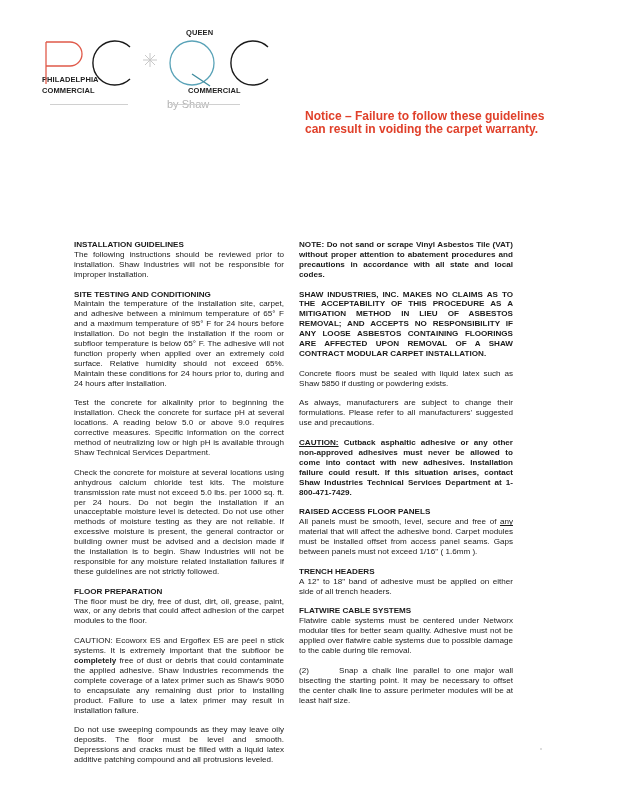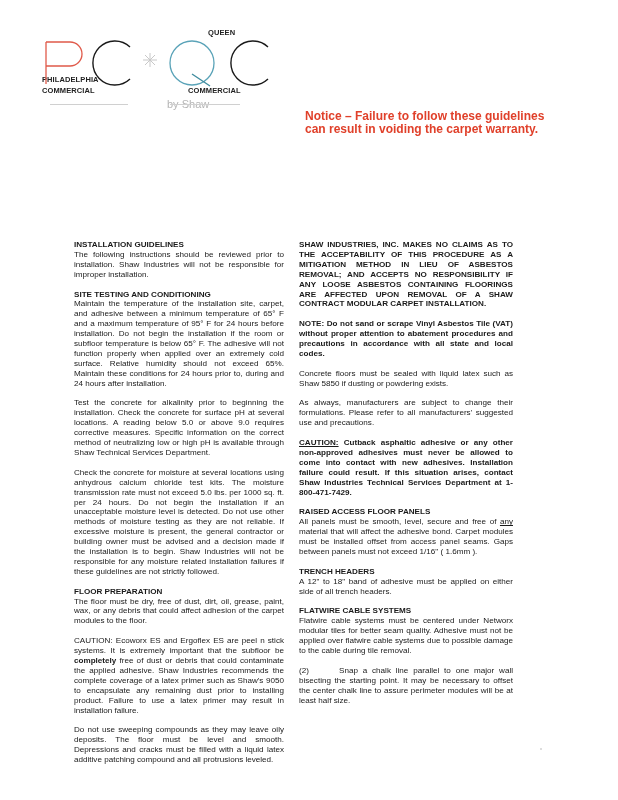--- a/index.html
+++ b/index.html
@@ -34,21 +34,21 @@
   </svg>
   <span class="lbl" style="left:2px;top:58px;">COMMERCIAL</span>
   <svg style="left:100px;top:22px;" width="20" height="20">
     <g stroke="#c8c8c8" stroke-width="1">
         <line x1="10" y1="3" x2="10" y2="17"></line>
         <line x1="3" y1="10" x2="17" y2="10"></line>
         <line x1="5" y1="5" x2="15" y2="15"></line>
         <line x1="15" y1="5" x2="5" y2="15"></line>
       </g>
   </svg>
-  <span class="lbl" style="left:168px;top:0;">QUEEN</span>
+  <span class="lbl" style="left:146px;top:0;">QUEEN</span>
   <svg style="left:118px;top:10px;" width="125" height="52">
     <circle cx="34" cy="25" r="22" fill="none" stroke="#5aa3b8" stroke-width="1.3"></circle>
     <line x1="34" y1="36" x2="52" y2="48" stroke="#3f8c9e" stroke-width="1.3"></line>
     <path d="M110 9 A 22 22 0 1 0 110 41" fill="none" stroke="#1a1a1a" stroke-width="1.4"></path>
   </svg>
   <span class="lbl" style="left:148px;top:58px;">COMMERCIAL</span>
 </div>
 <div class="byshaw">
   <div class="line" style="left:0;width:78px;"></div>
   <span class="txt">by Shaw</span>
@@ -70,22 +70,22 @@
   <p>Check the concrete for moisture at several locations using anhydrous calcium chloride test kits.   The moisture transmission rate must not exceed 5.0 lbs. per 1000 sq. ft. per 24 hours.   Do not begin the installation if an unacceptable moisture level is detected.  Do not use other methods of moisture testing as they are not reliable.  If excessive moisture is present, the general contractor or building owner must be advised and a decision made if the installation is to begin.   Shaw Industries will not be responsible for any moisture related installation failures if these guidelines are not strictly followed.</p>
   <p>
     <span class="h">FLOOR PREPARATION</span>
     <span>The floor must be dry, free of dust, dirt, oil, grease, paint, wax, or any debris that could affect adhesion of the carpet modules to the floor.</span>
   </p>
   <p><span>CAUTION:  Ecoworx ES and Ergoflex ES are peel n stick systems.  It is extremely important that the subfloor be </span><span class="bold">completely</span><span> free of dust or debris that could contaminate the applied adhesive.  Shaw Industries recommends the complete coverage of a latex primer such as Shaw's 9050 to encapsulate any remaining dust prior to installing product.  Failure to use a latex primer may result in installation failure.</span></p>
   <p>Do not use sweeping compounds as they may leave oily deposits.  The floor must be level and smooth. Depressions and cracks must be filled with a liquid latex additive patching compound and all protrusions leveled.</p>
 </div>
 
 <div class="col right">
+  <p class="bold">NOTE:      Do not sand or scrape Vinyl Asbestos Tile (VAT) without proper attention to abatement procedures and precautions in accordance with all state and local codes.</p>
   <p class="bold">SHAW INDUSTRIES, INC. MAKES NO CLAIMS AS TO THE ACCEPTABILITY OF THIS PROCEDURE AS A MITIGATION METHOD IN LIEU OF ASBESTOS REMOVAL; AND ACCEPTS NO RESPONSIBILITY IF ANY LOOSE ASBESTOS CONTAINING FLOORINGS ARE AFFECTED UPON REMOVAL OF A SHAW CONTRACT MODULAR CARPET INSTALLATION.</p>
-  <p class="bold">NOTE:      Do not sand or scrape Vinyl Asbestos Tile (VAT) without proper attention to abatement procedures and precautions in accordance with all state and local codes.</p>
   <p>Concrete floors must be sealed with liquid latex such as Shaw 5850 if dusting or powdering exists.</p>
   <p>As always, manufacturers are subject to change their formulations.  Please refer to all manufacturers' suggested use and precautions.</p>
   <p class="bold"><span class="u">CAUTION:</span><span>  Cutback asphaltic adhesive or any other non-approved adhesives must never be allowed to come into contact with new adhesives. Installation failure could result.  If this situation arises, contact Shaw Industries Technical Services Department at 1-800-471-7429.</span></p>
   <p>
     <span class="h">RAISED ACCESS FLOOR PANELS</span>
     <span>All panels must be smooth, level, secure and free of </span><span class="u">any</span><span> material that will affect the adhesive bond. Carpet modules must be installed offset from access panel seams.  Gaps between panels must not exceed 1/16" ( 1.6mm ).</span>
   </p>
   <p>
     <span class="h">TRENCH HEADERS</span>
     <span>A 12" to 18" band  of adhesive must be applied on either side of all trench headers.</span>

